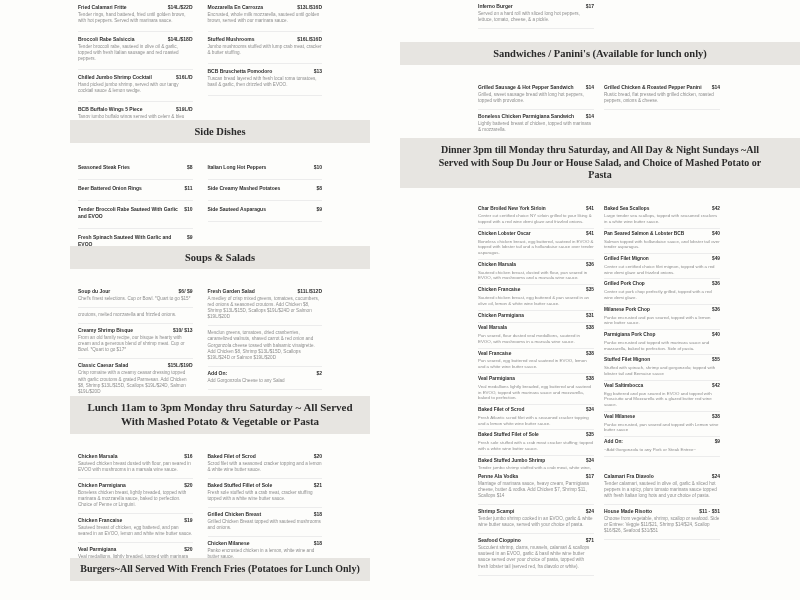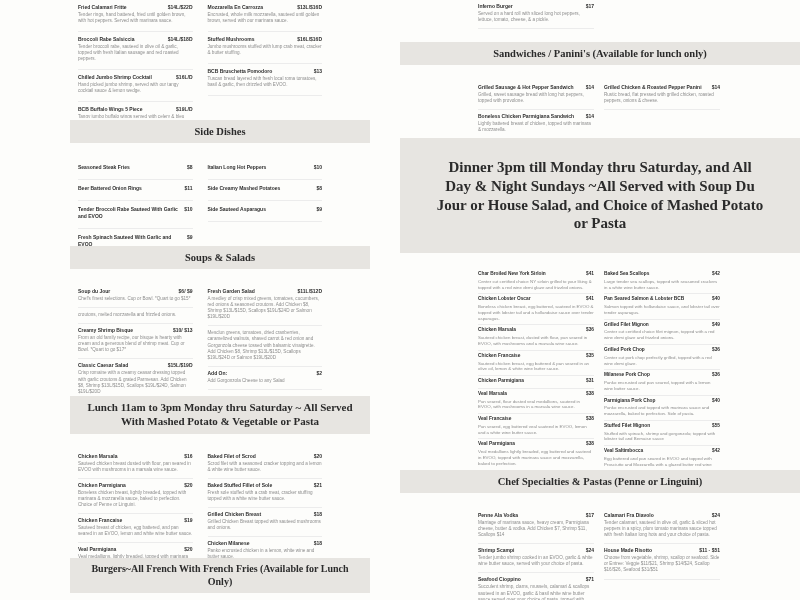--- a/index.html
+++ b/index.html
@@ -23,21 +23,21 @@
   #sec-sandwiches{top:42px;height:96px;}
   #sec-dinner{top:138px;height:332px;}
   #sec-chef{top:470px;height:130px;}
 
   .sec-title{
     background:#e7e5e1;text-align:center;padding:5px 8px;margin-bottom:16px;
     font-family:"Liberation Serif","DejaVu Serif",serif;
     color:#2b2b2b;font-size:10.5px;font-weight:600;line-height:1.25;
   }
   .sec-title span{display:inline-block;}
-  #sec-dinner .sec-title{font-size:15px;padding:20px 8px;}
+  #sec-dinner .sec-title{font-size:10px;padding:6px 8px;}
   #sec-dinner .sec-title span{max-width:330px;}
   #sec-lunch .sec-title{font-size:11px;}
   #sec-lunch .sec-title span{max-width:272px;}
   #sec-burgers .sec-title{font-size:10px;padding:5px 8px;}
   #sec-chef .sec-title span{max-width:330px;}
 
   .cols{display:flex;}
   #left-page .cols{padding:0 48px 0 8px;gap:15px;}
   #right-page .cols{padding:0 80px 0 78px;gap:10px;}
   #sec-burgers .cols{padding:0 2px 0 8px;gap:12px;}
@@ -276,21 +276,21 @@
               <div class="row">
                 <span class="name">Chicken Milanese</span>
                 <span class="price">$18</span>
               </div>
               <div class="desc">Panko encrusted chicken in a lemon, white wine and butter sauce.</div>
             </div>
           </div>
         </div>
       </section>
     <section class="menu-section" id="sec-burgers">
-        <div class="sec-title"><span>Burgers~All French With French Fries (Available for Lunch Only)</span></div>
+        <div class="sec-title"><span>Burgers~All Served With French Fries (Potatoes for Lunch Only)</span></div>
         <div class="cols">
           <div class="col">
             <div class="item">
               <div class="row">
                 <span class="name">Black Angus Cheese Burger</span>
                 <span class="price">$16</span>
               </div>
               <div class="desc">Served on a hard roll with lettuce, tomato, &amp; a pickle.</div>
             </div>
           </div>
@@ -500,21 +500,20 @@
               <div class="row">
                 <span class="name">Add On:</span>
                 <span class="price">$9</span>
               </div>
               <div class="desc">~Add Gorgonzola to any Pork or Steak Entree~</div>
             </div>
           </div>
         </div>
       </section>
     <section class="menu-section" id="sec-chef">
-        <div class="sec-title"><span>Chef Specialties &amp; Pastas (Penne or Linguini)</span></div>
         <div class="cols">
           <div class="col">
             <div class="item">
               <div class="row">
                 <span class="name">Penne Ala Vodka</span>
                 <span class="price">$17</span>
               </div>
               <div class="desc">Marriage of marinara sauce, heavy cream, Parmigiana cheese, butter &amp; vodka. Add Chicken $7, Shrimp $11, Scallops $14</div>
             </div>
             <div class="item">

